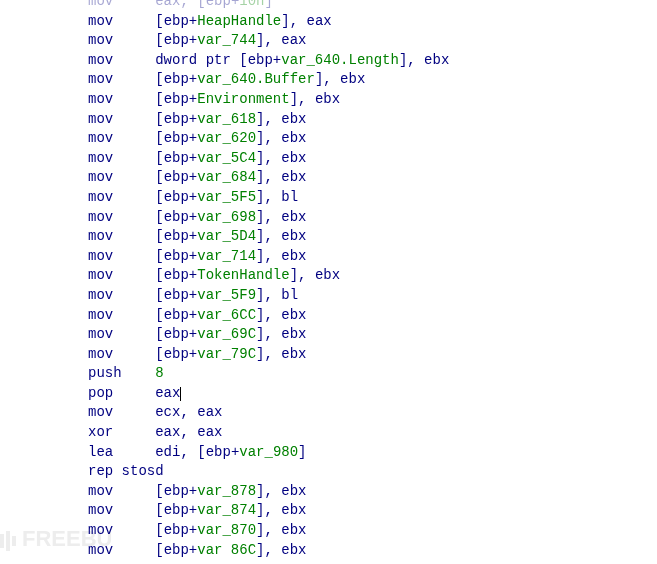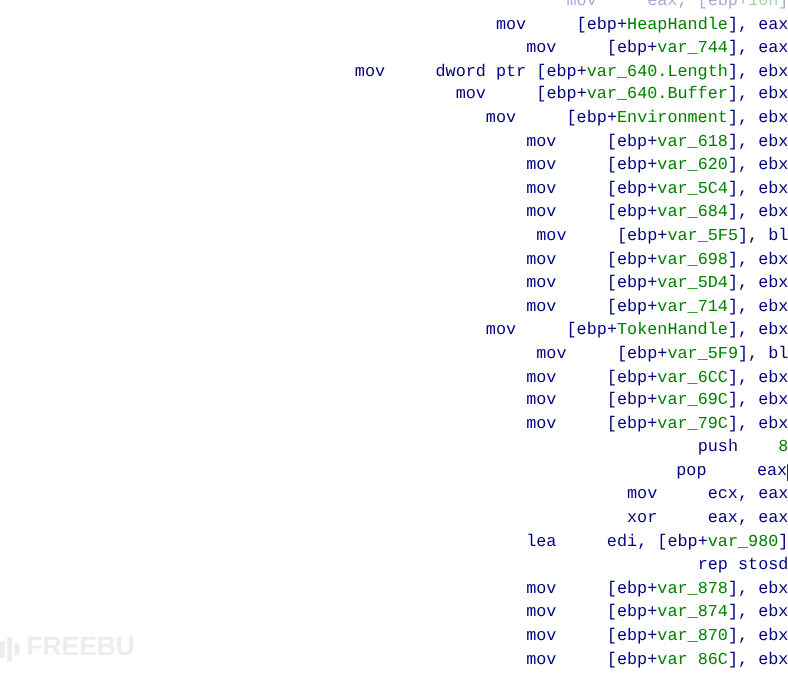--- a/index.html
+++ b/index.html
@@ -11,21 +11,20 @@
     line-height: 1.4;
     width: 657px;
     height: 564px;
     overflow: hidden;
     color: #000080;
   }
   .code {
     padding: 2px 0 0 88px;
     white-space: pre;
     position: relative;
-    text-align: right;
   }
   .line {
     display: block;
   }
   .mn { color: #000080; }
   .op { color: #000080; }
   .var { color: #008000; }
   .cursor {
     border-left: 1px solid #000;
     display: inline-block;

